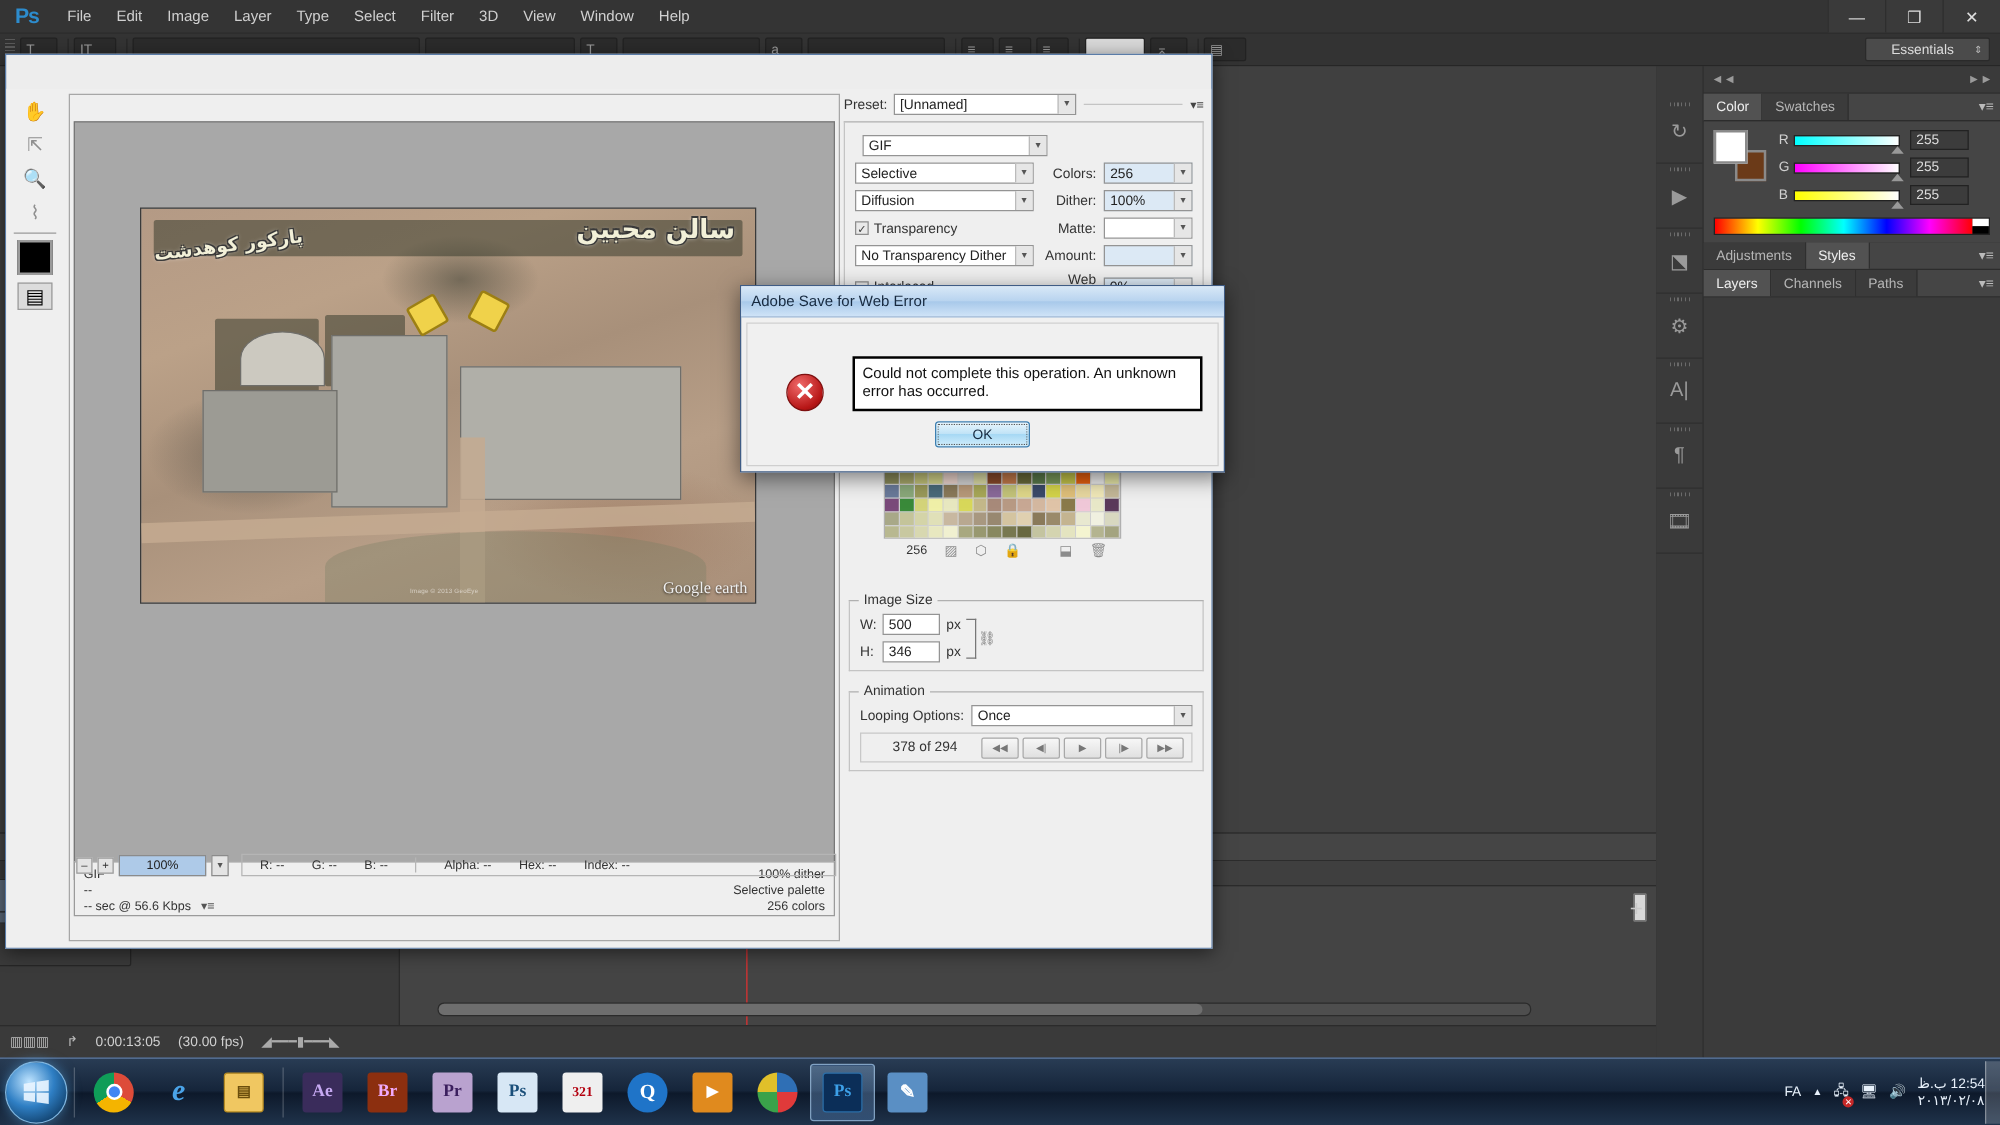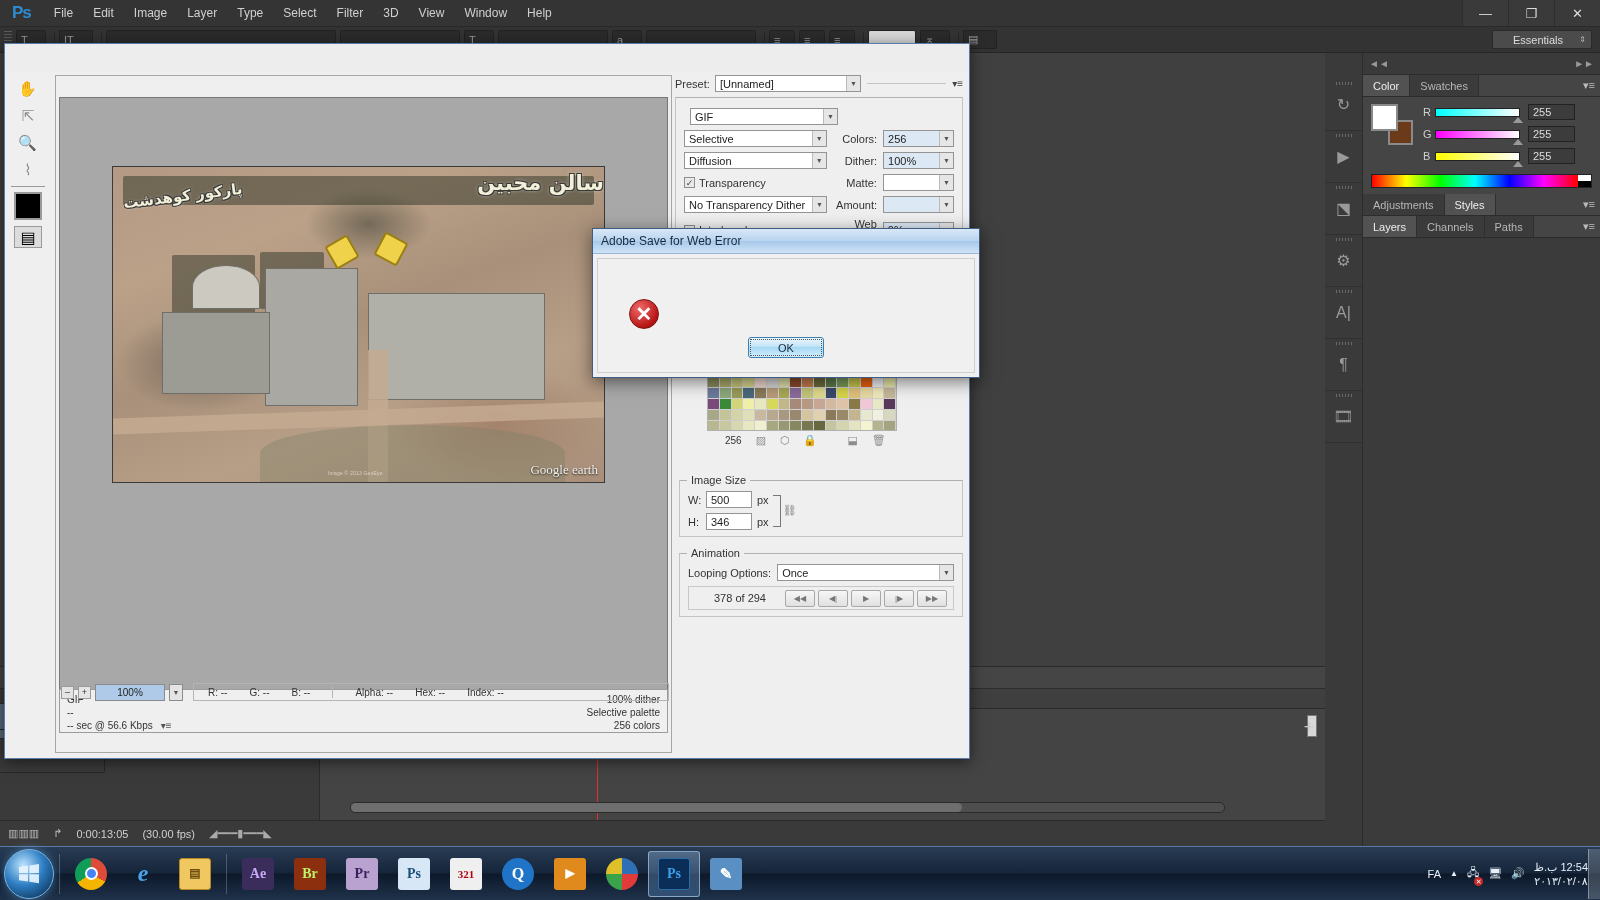--- a/index.html
+++ b/index.html
@@ -564,21 +564,21 @@
           <div class="sat-build" style="left:31%;top:32%;width:19%;height:44%;background:#a9a8a2"></div>
           <div class="sat-build" style="left:52%;top:40%;width:36%;height:34%;background:#b0afa8"></div>
           <div class="sat-build" style="left:16%;top:31%;width:14%;height:14%;
                border-radius:50% 50% 0 0;background:#ccc9c0"></div>
           <div class="sat-build" style="left:10%;top:46%;width:22%;height:26%;background:#9c9b94"></div>
           <div class="sat-road" style="left:0;top:77%;width:100%;height:5%;transform:rotate(-2deg)"></div>
           <div class="sat-road" style="left:52%;top:58%;width:4%;height:42%"></div>
           <div style="position:absolute;left:30%;top:82%;width:62%;height:18%;
                border-radius:50% 50% 0 0;background:rgba(120,125,100,.35)"></div>
 
-          <div class="fa-label" style="right:0;top:4px;font-size:21px">سالن محبین</div>
+          <div class="fa-label" style="right:16px;top:4px;font-size:21px">سالن محبین</div>
           <div class="fa-label" style="left:10px;top:20px;font-size:15px;transform:rotate(-7deg)">پارکور کوهدشت</div>
 
           <div class="arrow-mark" style="left:44%;top:23%;transform:rotate(-30deg)"></div>
           <div class="arrow-mark" style="left:54%;top:22%;transform:rotate(28deg)"></div>
 
           <div class="ge-watermark">Google earth</div>
           <div class="ge-attr">Image © 2013 GeoEye</div>
         </div>
       </div>
 
@@ -1032,20 +1032,21 @@
         </div>
       </div>
     </div>
   </div>
 </div>
 
 <div id="errdlg">
   <div class="err-title">Adobe Save for Web Error</div>
   <div class="err-body">
     <div class="err-icon">✕</div>
+    <div class="err-msg">Could not complete this operation. An unknown error has occurred.</div>
     <div class="err-ok">OK</div>
   </div>
 </div>
 
 <div id="taskbar">
   <div class="start-orb">
     <svg width="24" height="24" viewBox="0 0 24 24" aria-hidden="true">
       <path d="M2 5 L11 3.6 L11 11 L2 11 Z" fill="#e8f4ff" opacity=".92"></path>
       <path d="M12.3 3.4 L22 2 L22 11 L12.3 11 Z" fill="#e8f4ff" opacity=".92"></path>
       <path d="M2 12.2 L11 12.2 L11 19.6 L2 18.2 Z" fill="#e8f4ff" opacity=".92"></path>
@@ -1064,21 +1065,21 @@
   </div>
   <div class="tb-item">
     <span class="appicon" style="background:#f0c761;border:1px solid #b58a22;color:#6b4e0c;font-size:12px">▤</span>
   </div>
   <div class="tb-sep"></div>
 
   <div class="tb-item">
     <span class="appicon" style="background:#3a2c5b;color:#c6a9f2">Ae</span>
   </div>
   <div class="tb-item">
-    <span class="appicon" style="background:#8c2f0f;color:#bef264">Br</span>
+    <span class="appicon" style="background:#8c2f0f;color:#f0abfc">Br</span>
   </div>
   <div class="tb-item">
     <span class="appicon" style="background:#b9a2cf;color:#3b1f5e">Pr</span>
   </div>
   <div class="tb-item">
     <span class="appicon" style="background:#d7e7f5;color:#1a4f7a">Ps</span>
   </div>
   <div class="tb-item">
     <span class="appicon" style="background:#efefef;color:#b3000f;font-size:11px">321</span>
   </div>

